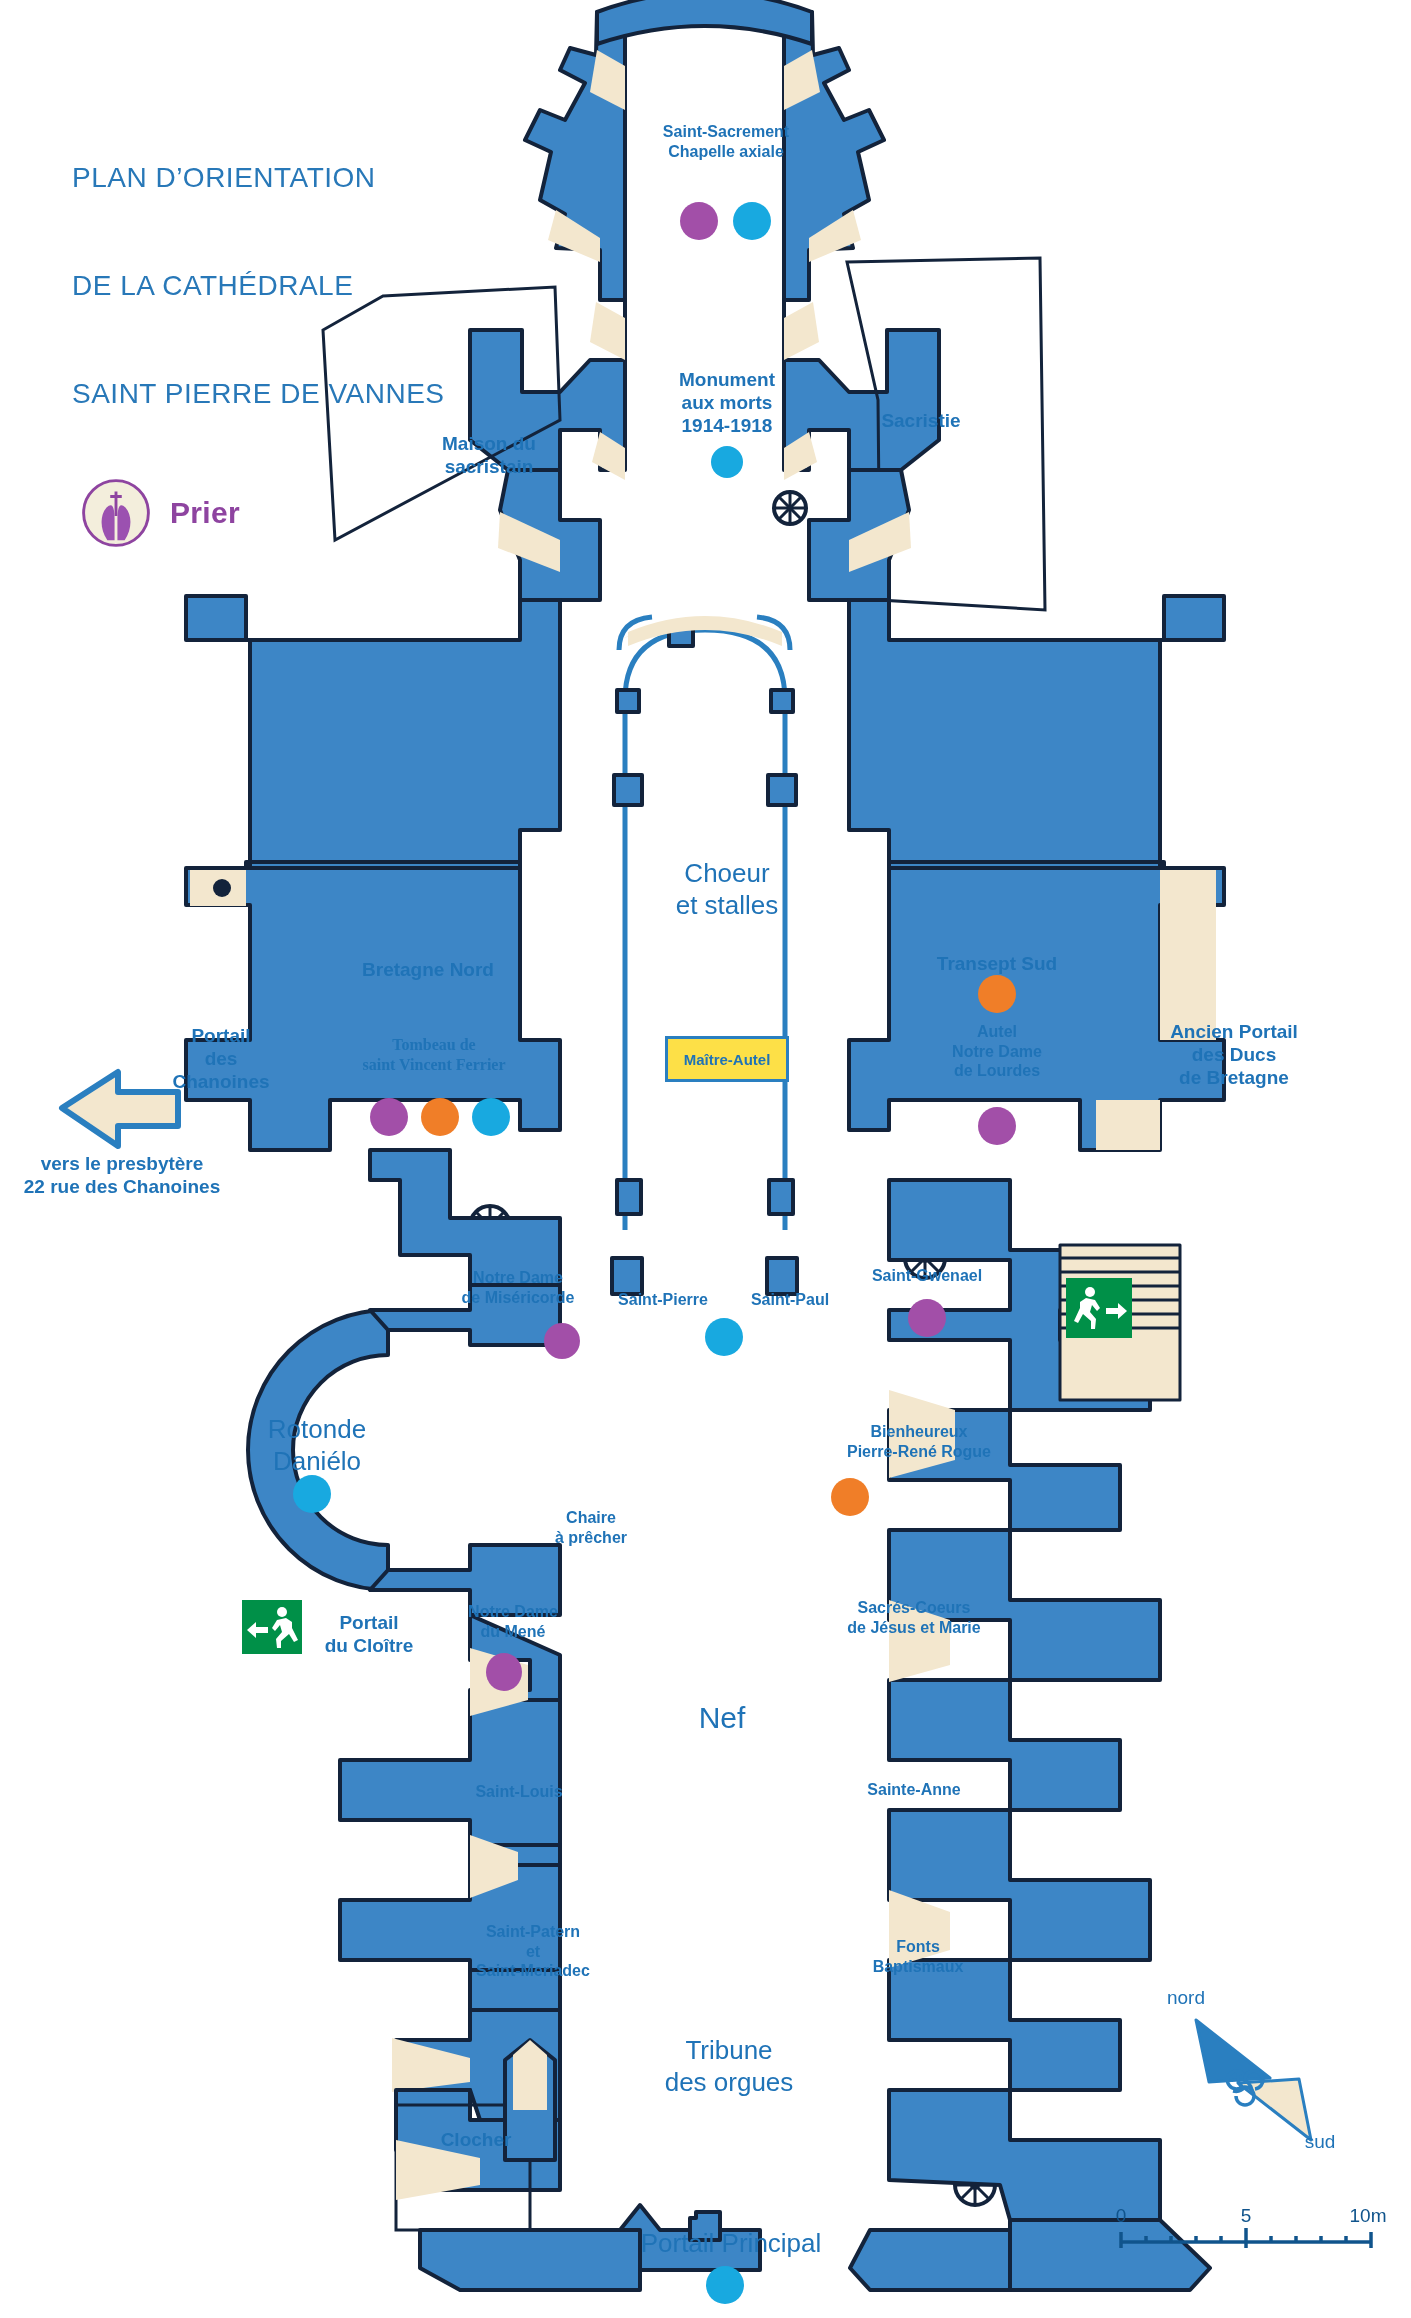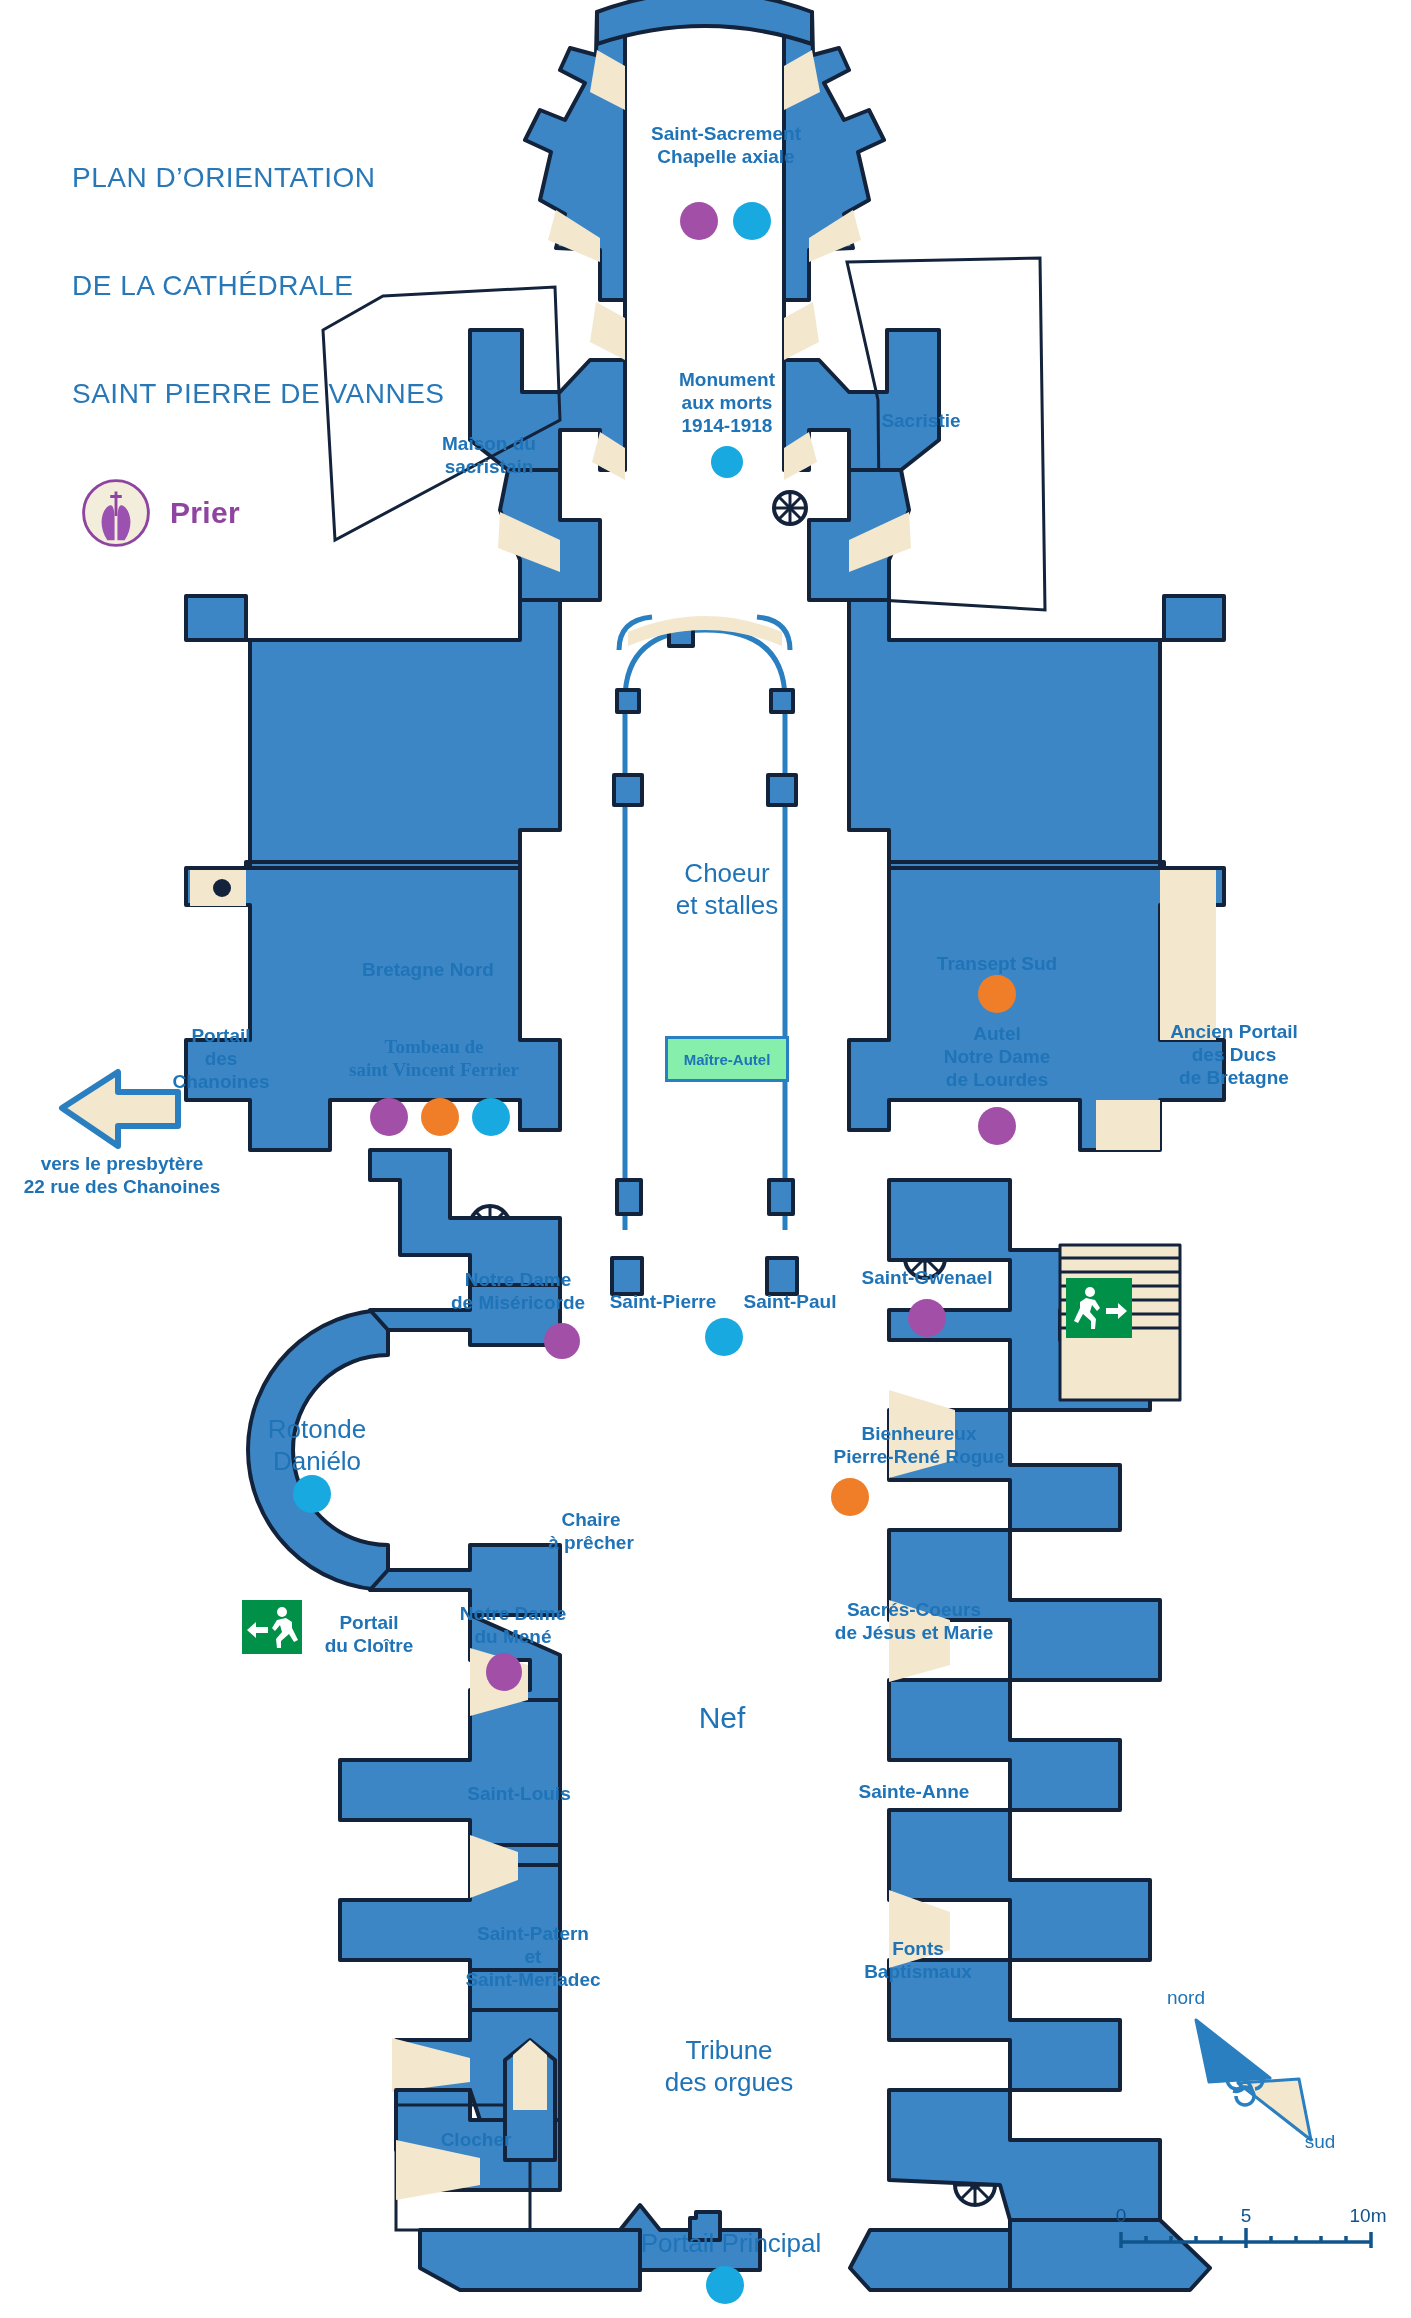--- a/index.html
+++ b/index.html
@@ -27,33 +27,33 @@
   .leg-renc .leg-lbl{color:#ef7126;}
   .leg-voir .leg-lbl{color:#17a5dd;}
 
   
   .lbl{
     position:absolute;color:#1f73b7;text-align:center;
     line-height:1.22;white-space:pre;font-weight:700;
     transform:translateX(-50%);
   }
   .lbl.sm{font-size:19px;font-weight:700;}
-  .lbl.md{font-size:19px;font-weight:700;}
+  .lbl.md{font-size:16px;font-weight:700;}
   .lbl.lg{font-size:26px;font-weight:400;}
   .lbl.xl{font-size:30px;font-weight:400;}
 
   
   .dot{position:absolute;border-radius:50%;transform:translate(-50%,-50%);}
   .dot.prier{background:#a24fa8;}
   .dot.renc{background:#f07e28;}
   .dot.voir{background:#18a9e0;}
 
   
   .autelbox{
-    position:absolute;border:3px solid #2a7fc0;background:#86efac;
+    position:absolute;border:3px solid #2a7fc0;background:#fde047;
     display:flex;align-items:center;justify-content:center;
     font-size:15px;font-weight:700;color:#1f73b7;
   }
 
   
   .exit{position:absolute;background:#009048;}
   .kb{font-size:19px;color:#10548c;font-weight:400;}
 </style>
 </head>
 <body>

